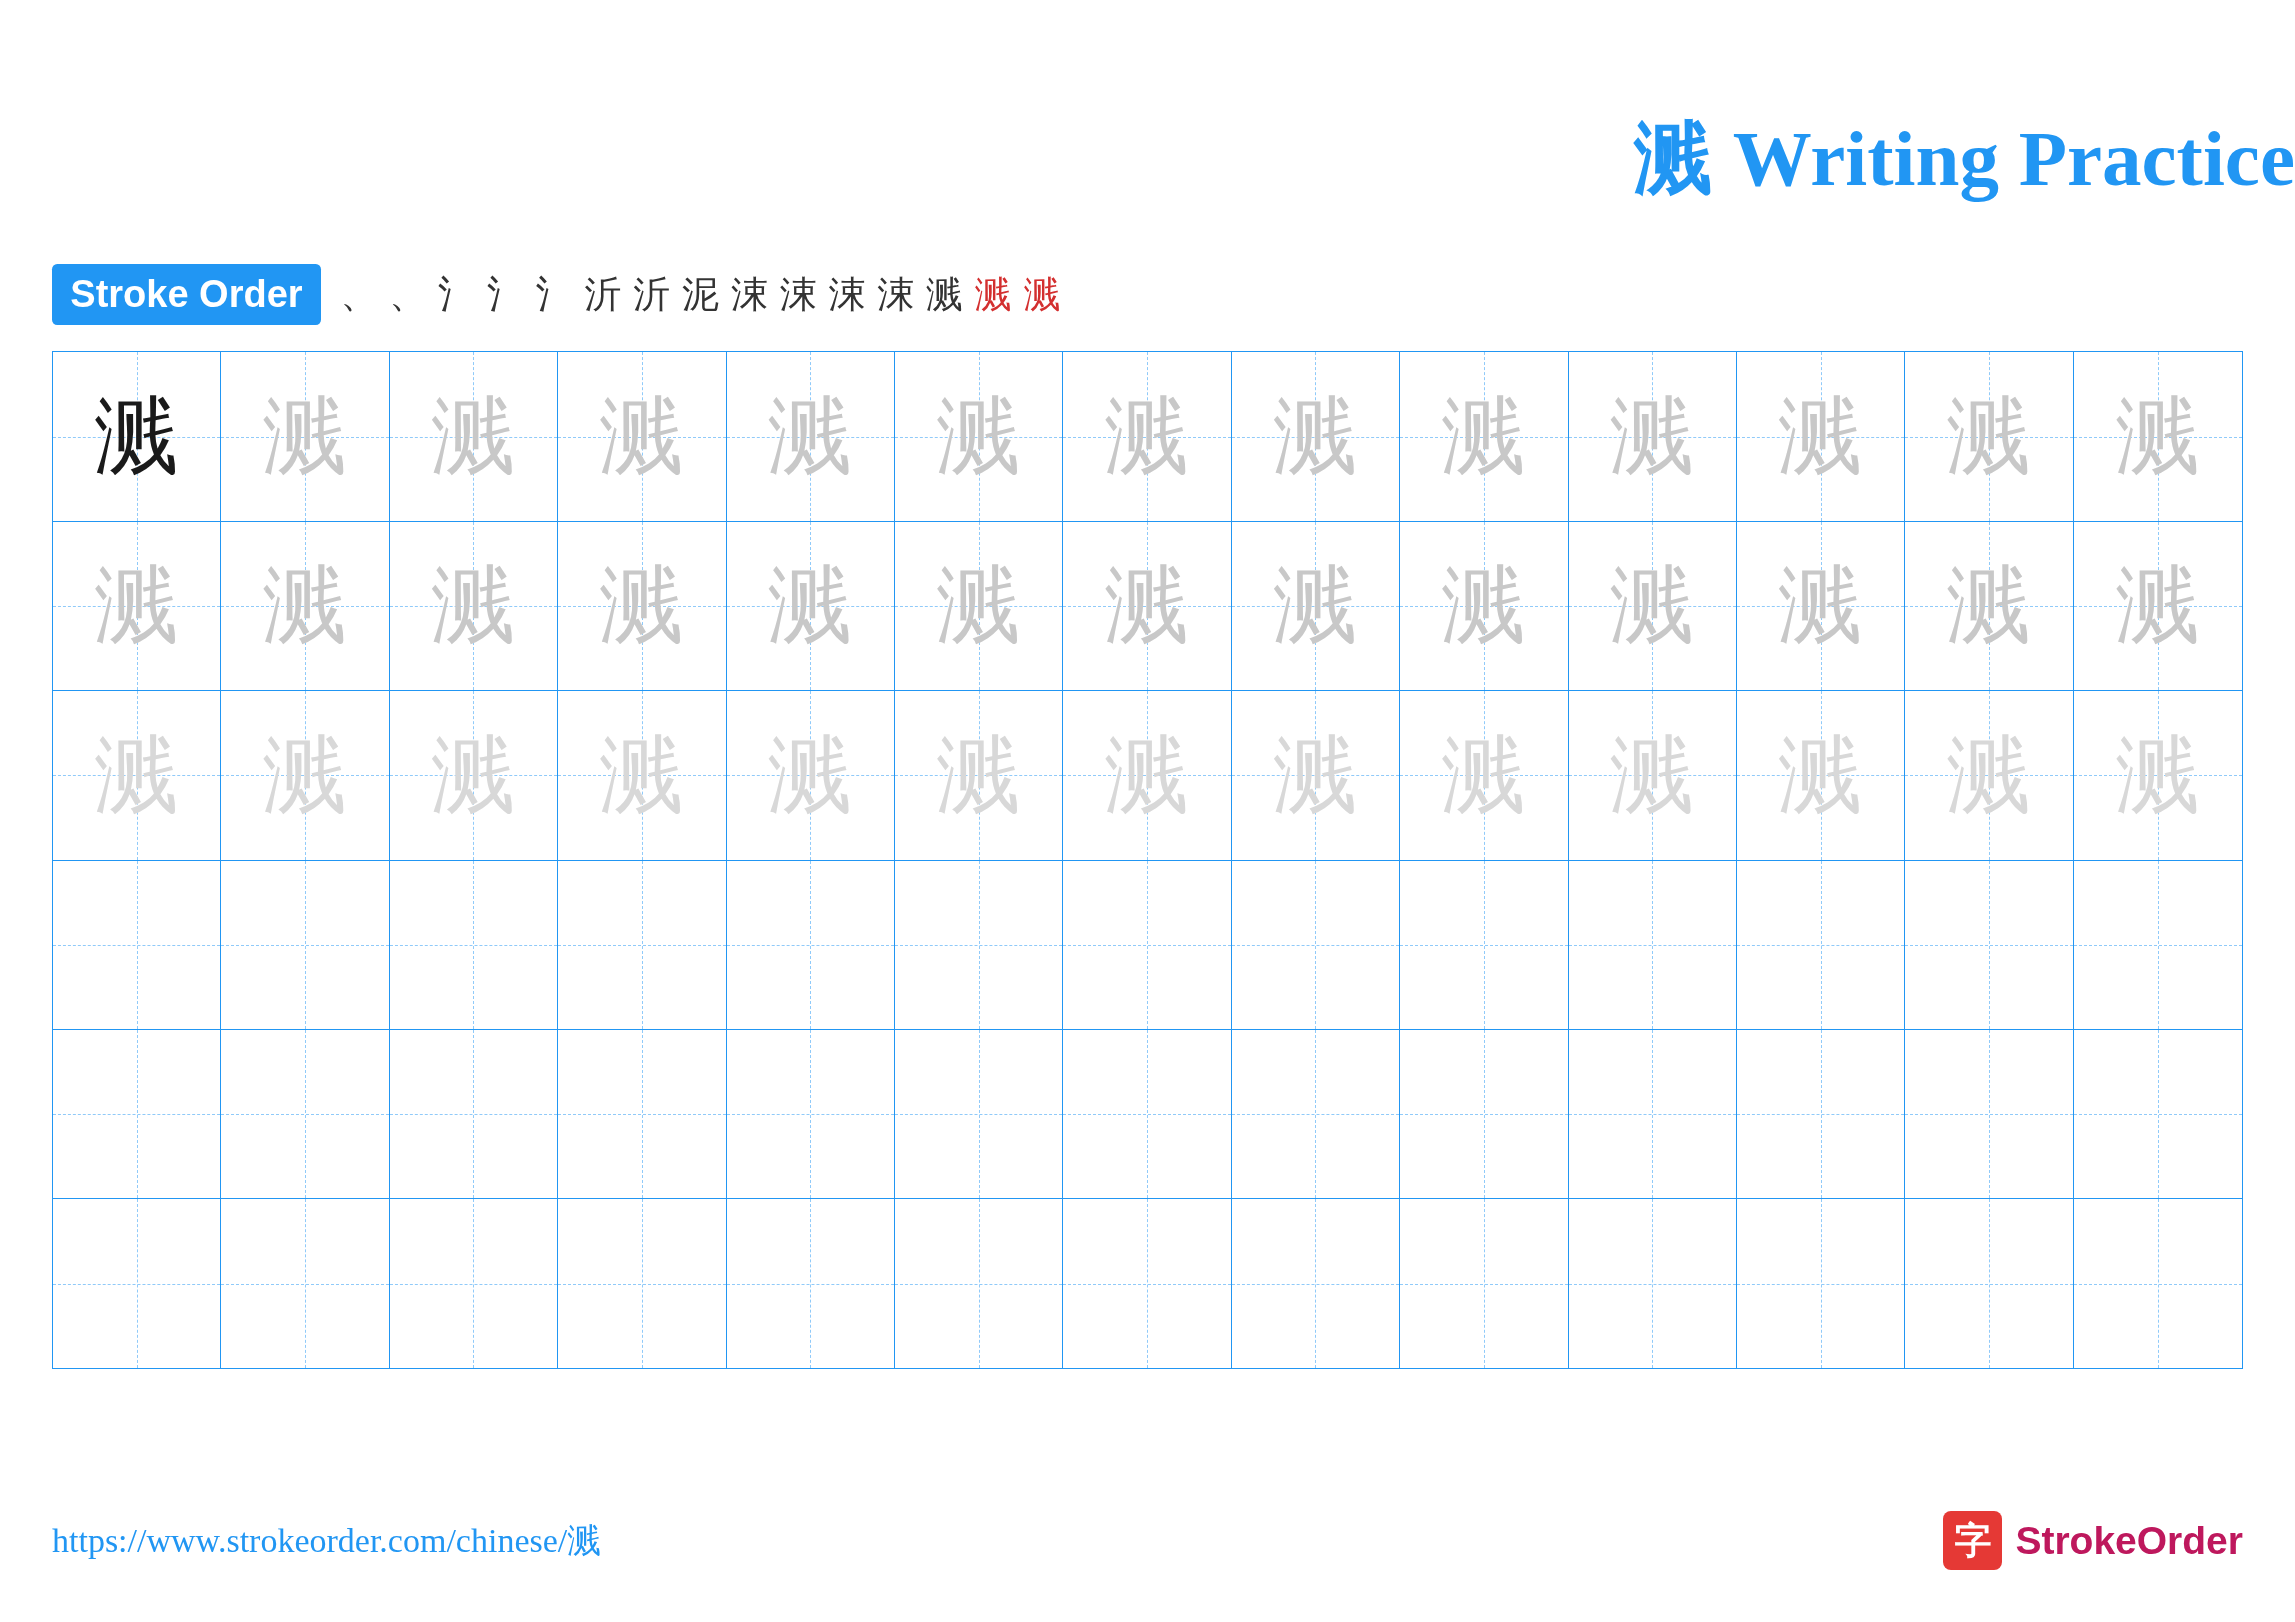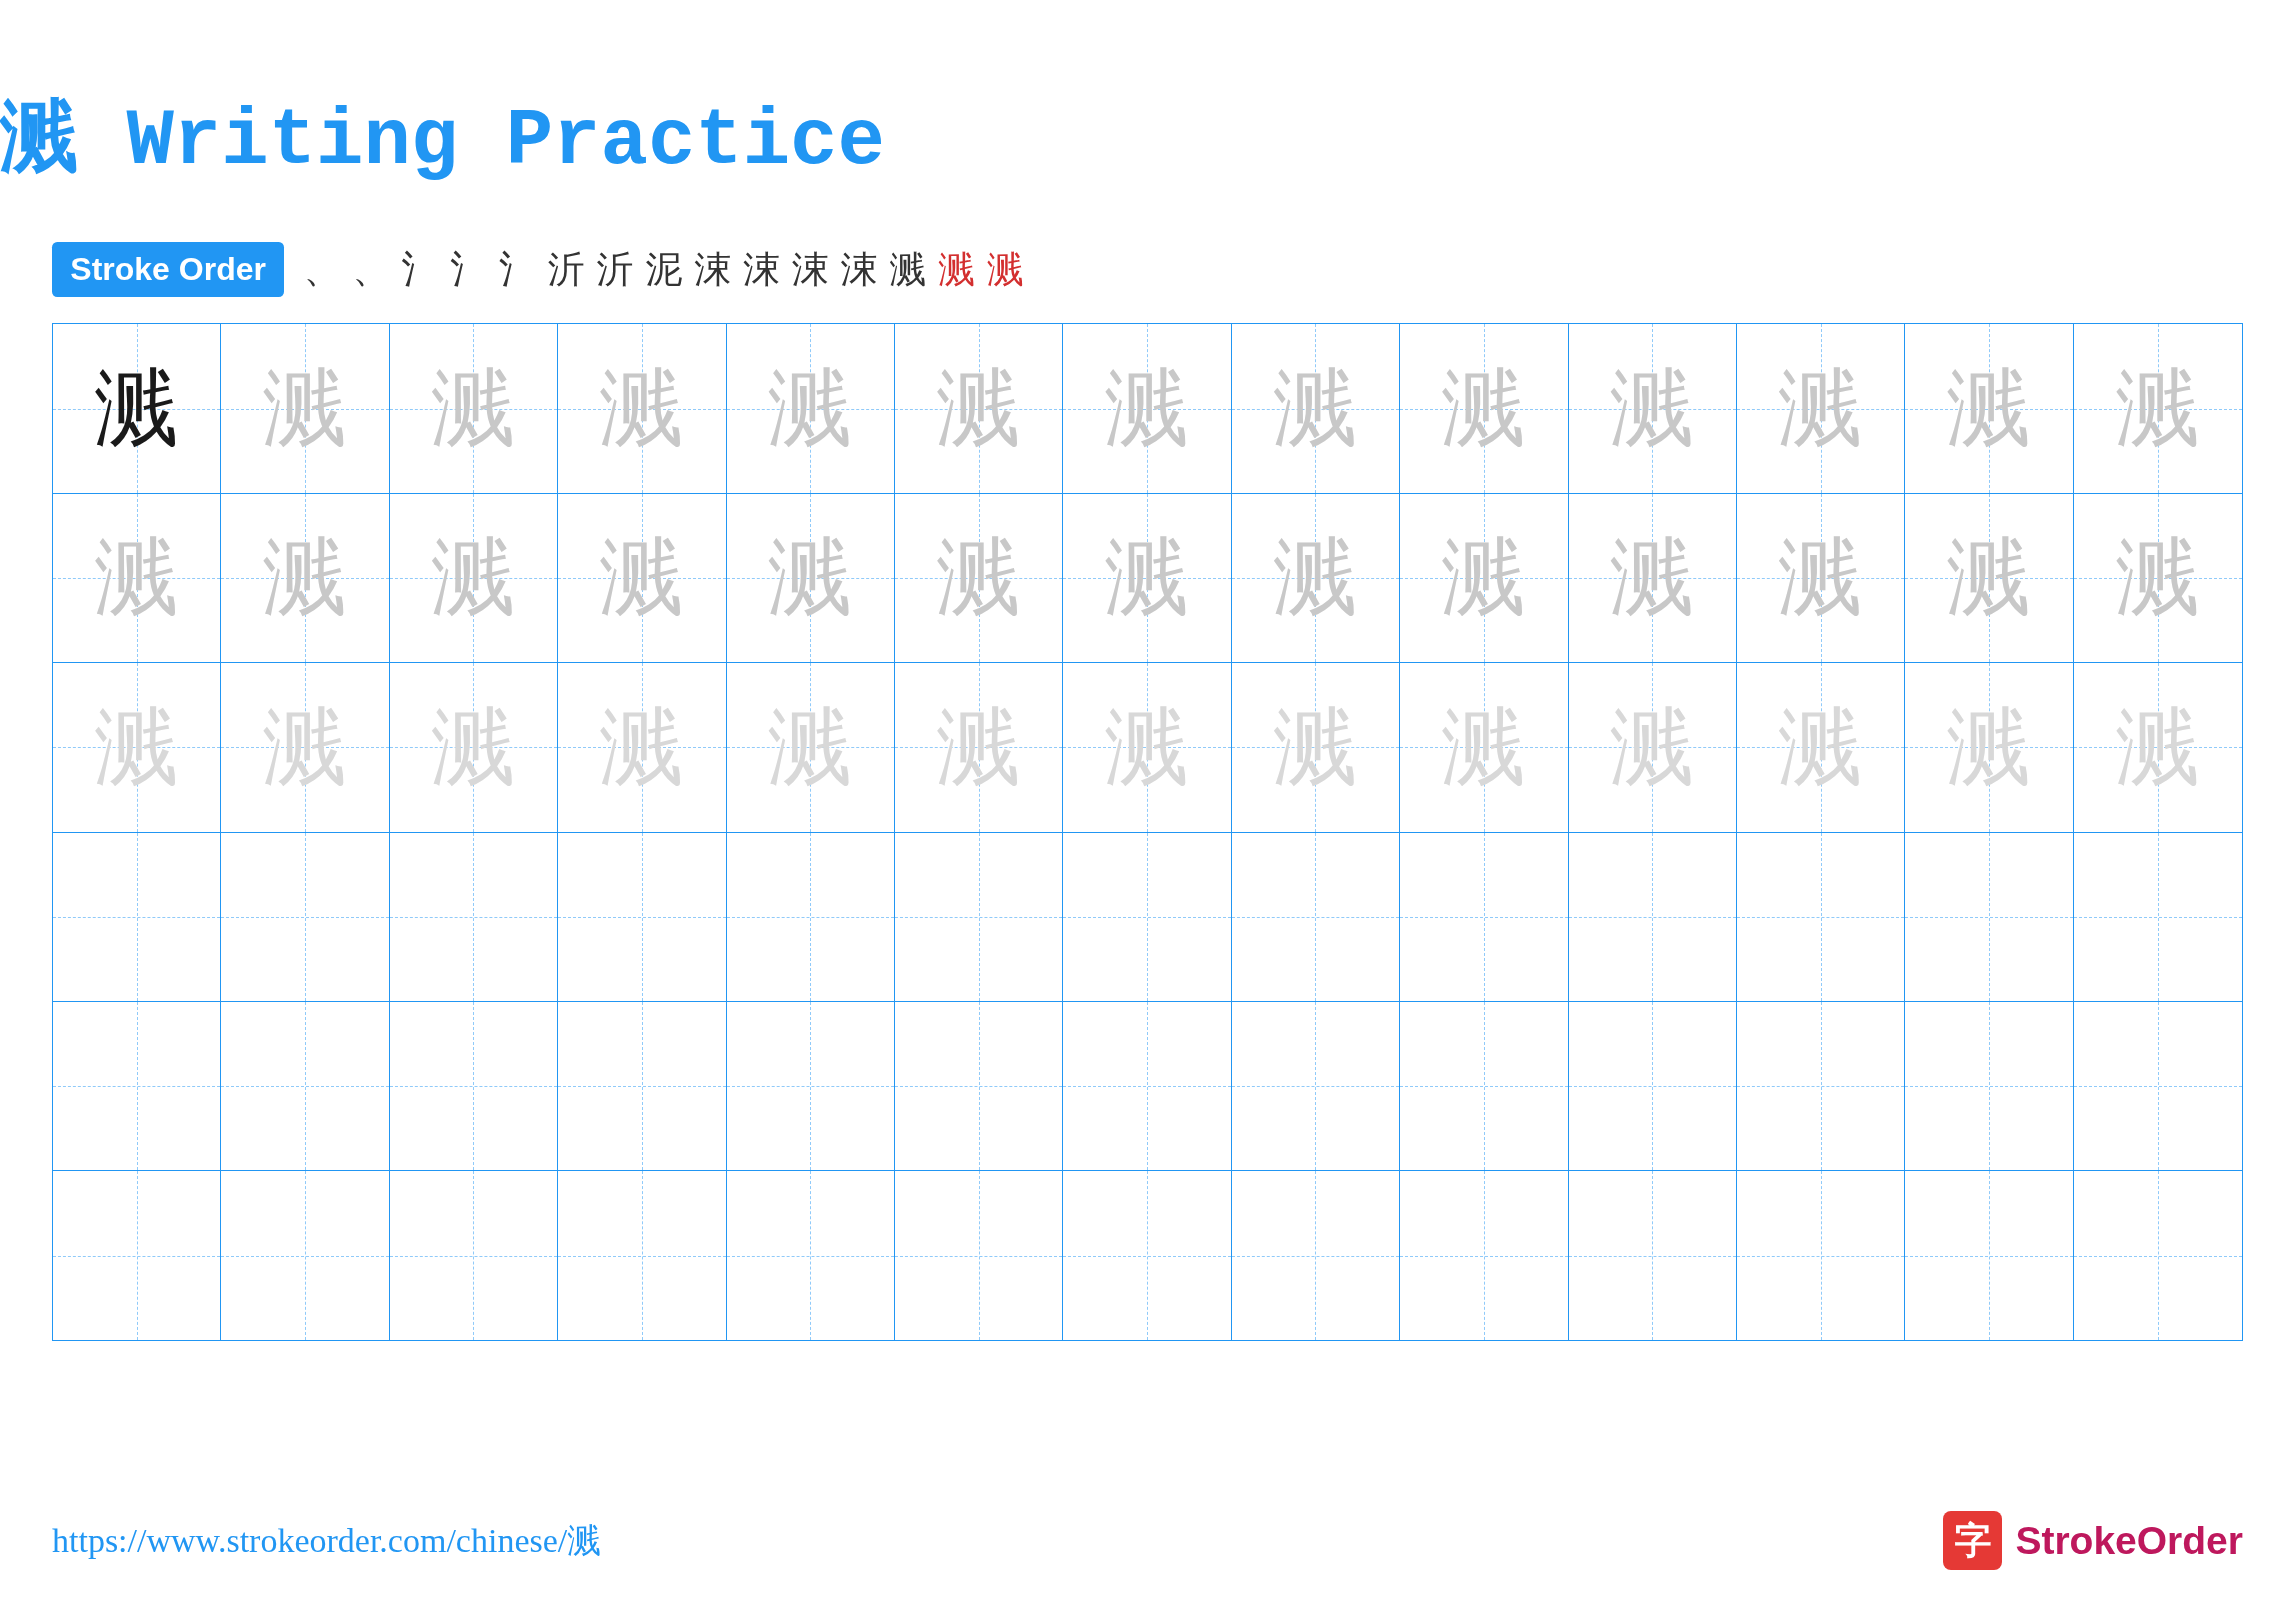--- a/index.html
+++ b/index.html
@@ -6,24 +6,23 @@
     body {
       background: #ffffff;
       font-family: serif;
       width: 2295px;
       height: 1622px;
       position: relative;
       overflow: hidden;
     }
 
     .page-title {
-      text-align: left;
-      padding-top: 84px;
+      text-align: right;
+      padding-top: 106px;
       padding-bottom: 39px;
-      font-family: Liberation Mono, monospace;
     }
 
     .title-char {
       color: #2196F3;
       font-size: 79px;
       font-weight: bold;
     }
 
     .title-text {
       color: #2196F3;
@@ -34,21 +33,21 @@
     .stroke-order-row {
       display: flex;
       align-items: center;
       padding: 13px 52px 26px 52px;
       gap: 19.6px;
     }
 
     .stroke-order-badge {
       background: #2196F3;
       color: white;
-      font-size: 32px;
+      font-size: 38px;
       font-weight: bold;
       padding: 9.2px 18.3px;
       border-radius: 5.2px;
       white-space: nowrap;
       font-family: Arial, sans-serif;
     }
 
     .stroke-steps {
       display: flex;
       align-items: center;

